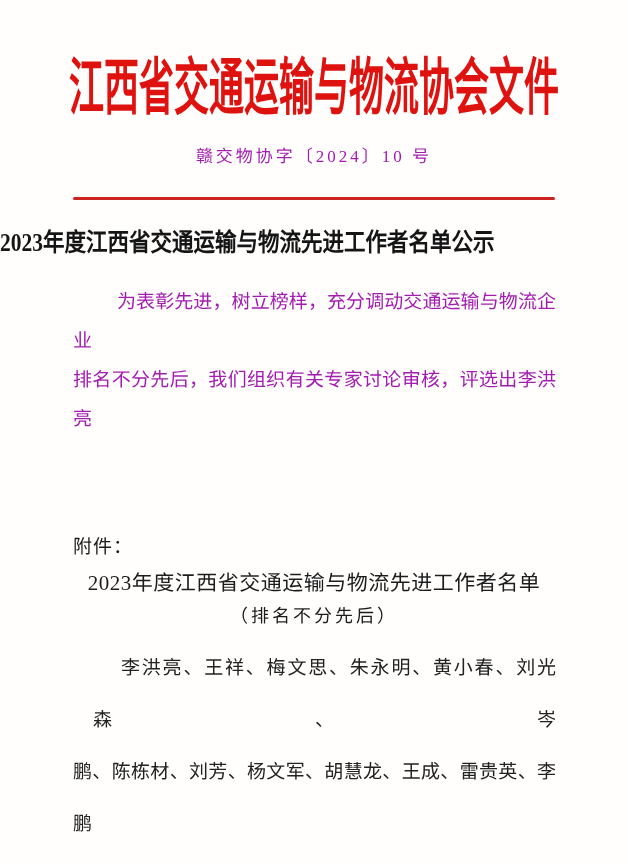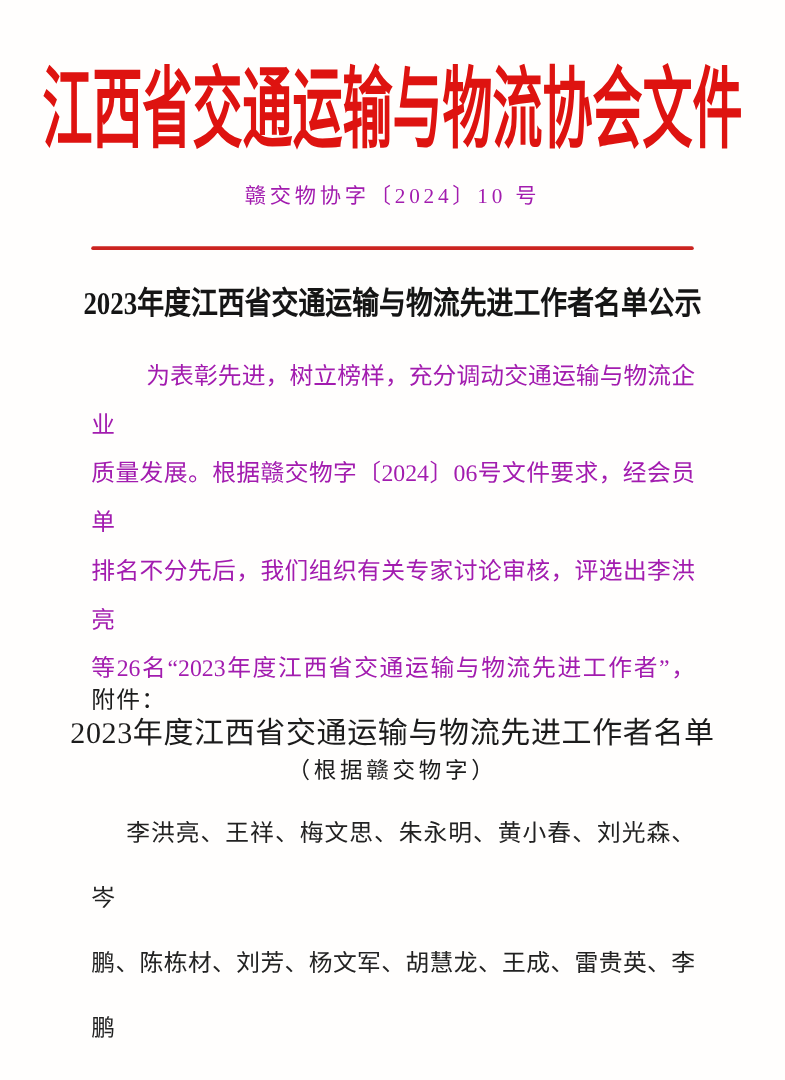--- a/index.html
+++ b/index.html
@@ -16,21 +16,21 @@
     color: #1c1c1c;
     overflow: hidden;
   }
   
   .header-title {
     position: absolute;
     top: 57px; left: 0; width: 628px;
     text-align: center;
     color: var(--header-red, #de1310);
     font-weight: bold;
-    font-size: 40px;
+    font-size: 35px;
     line-height: 36px;
     white-space: nowrap;
   }
   .header-title .stretch {
     display: inline-block;
     transform: scaleY(1.78);
     transform-origin: center top;
     letter-spacing: 0px;
   }
   
@@ -47,21 +47,21 @@
     position: absolute;
     top: 197px; left: 73px;
     width: 482px; height: 3px;
     background: var(--divider-red, #cb2420);
     border-radius: 2px;
   }
   
   .doc-title {
     position: absolute;
     top: 222px; left: 0; width: 628px;
-    text-align: center;
+    text-align: left;
     font-size: 21.5px;
     font-weight: bold;
     color: #151515;
     white-space: nowrap;
   }
   .doc-title .stretch {
     display: inline-block;
     transform: scaleY(1.18);
     transform-origin: center top;
   }
@@ -69,34 +69,34 @@
   .body-para {
     position: absolute;
     top: 282px; left: 73px; width: 483px;
     font-size: 19px;
     line-height: 39px;
     color: #a21caf;
   }
   .t-line { text-align: justify; }
   .t-line.just { text-align-last: justify; }
   .t-line.indent2 { text-indent: 44px; }
-  .t-line.indent1 { text-indent: 28px; }
+  .t-line.indent1 { text-indent: 28px; margin-left: 20px; }
   
   .attachment-label {
     position: absolute;
-    top: 544px; left: 73px;
+    top: 531px; left: 73px;
     font-size: 19px;
     letter-spacing: 1px;
     text-align: center;
   }
   .attachment-title {
     position: absolute;
     top: 566px; left: 0; width: 628px;
     text-align: center;
-    font-size: 24px;
+    font-size: 21px;
     letter-spacing: 0.5px;
   }
   .attachment-note {
     position: absolute;
     top: 601px; left: 0; width: 628px;
     text-align: center;
     font-size: 18px;
     letter-spacing: 3px;
   }
   
@@ -120,30 +120,28 @@
   <div class="doc-number">赣交物协字〔2024〕10 号</div>
 
   <div class="red-divider"></div>
 
   <div class="doc-title">
     <span class="stretch">2023年度江西省交通运输与物流先进工作者名单公示</span>
   </div>
 
   <div class="body-para">
     <div class="t-line just indent2">为表彰先进，树立榜样，充分调动交通运输与物流企业</div>
-    <div class="t-line just">质量发展。根据赣交物字〔2024〕06号文件要求，经会员单</div>
     <div class="t-line just">排名不分先后，我们组织有关专家讨论审核，评选出李洪亮</div>
-    <div class="t-line just">等26名“2023年度江西省交通运输与物流先进工作者”，</div>
   </div>
 
   <div class="attachment-label">附件：</div>
 
   <div class="attachment-title">2023年度江西省交通运输与物流先进工作者名单</div>
 
-  <div class="attachment-note">（根据赣交物字）</div>
+  <div class="attachment-note">（排名不分先后）</div>
 
   <div class="names-list">
     <div class="t-line just indent1">李洪亮、王祥、梅文思、朱永明、黄小春、刘光森、岑</div>
     <div class="t-line just">鹏、陈栋材、刘芳、杨文军、胡慧龙、王成、雷贵英、李鹏</div>
 
   </div>
 
 </div>
 
 </body></html>

